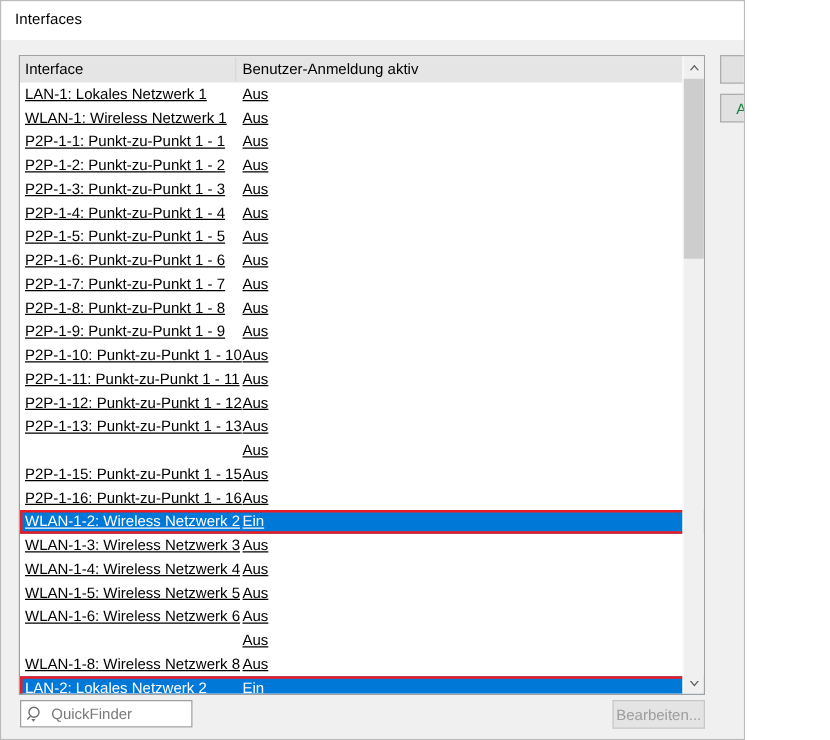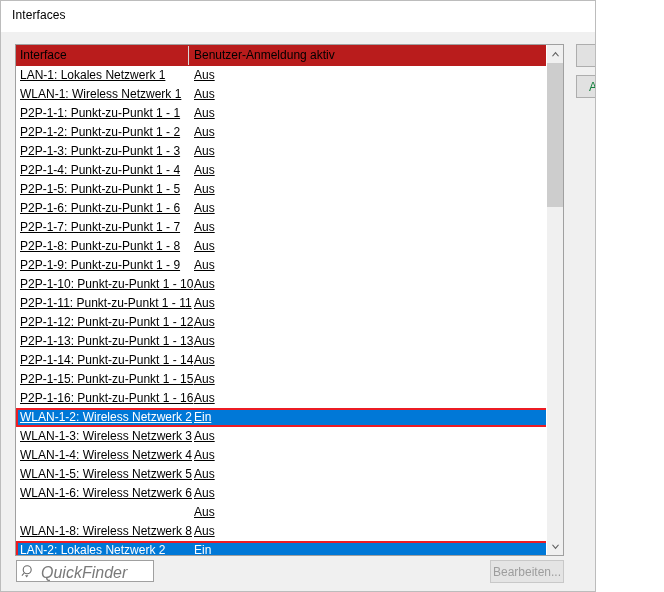--- a/index.html
+++ b/index.html
@@ -80,21 +80,21 @@
     background: #ffffff;
     border: 1px solid #a0a0a0;
     box-sizing: border-box;
     overflow: hidden;
   }
   #list-header {
     position: absolute;
     left: 0; top: 0;
     width: 547px;
     height: 21px;
-    background: #b91c1c;
+    background: #e5e5e5;
     box-sizing: border-box;
   }
   .hdr-cell {
     position: absolute;
     top: 3px;
     font-size: 12px;
     color: #000000;
     white-space: nowrap;
   }
   #hdr-interface { left: 4px; }
@@ -215,22 +215,21 @@
     position: absolute;
     left: 4px;
     top: 3px;
     width: 15px;
     height: 15px;
   }
   #qf-placeholder {
     position: absolute;
     left: 24px;
     top: 3px;
-    font-size: 16px;
-    font-style: italic;
+    font-size: 12px;
     color: #7a7a7a;
     white-space: nowrap;
   }
   #edit-btn {
     position: absolute;
     left: 489px;
     top: 528px;
     width: 74px;
     height: 23px;
     background: #e4e4e4;
@@ -332,21 +331,20 @@
           </div>
           <div class="row">
             <span class="cell c-name">P2P-1-12: Punkt-zu-Punkt 1 - 12</span>
             <span class="cell c-status">Aus</span>
           </div>
           <div class="row">
             <span class="cell c-name">P2P-1-13: Punkt-zu-Punkt 1 - 13</span>
             <span class="cell c-status">Aus</span>
           </div>
           <div class="row">
-            <span class="cell c-name">P2P-1-14: Punkt-zu-Punkt 1 - 14</span>
             <span class="cell c-status">Aus</span>
           </div>
           <div class="row">
             <span class="cell c-name">P2P-1-15: Punkt-zu-Punkt 1 - 15</span>
             <span class="cell c-status">Aus</span>
           </div>
           <div class="row">
             <span class="cell c-name">P2P-1-16: Punkt-zu-Punkt 1 - 16</span>
             <span class="cell c-status">Aus</span>
           </div>

